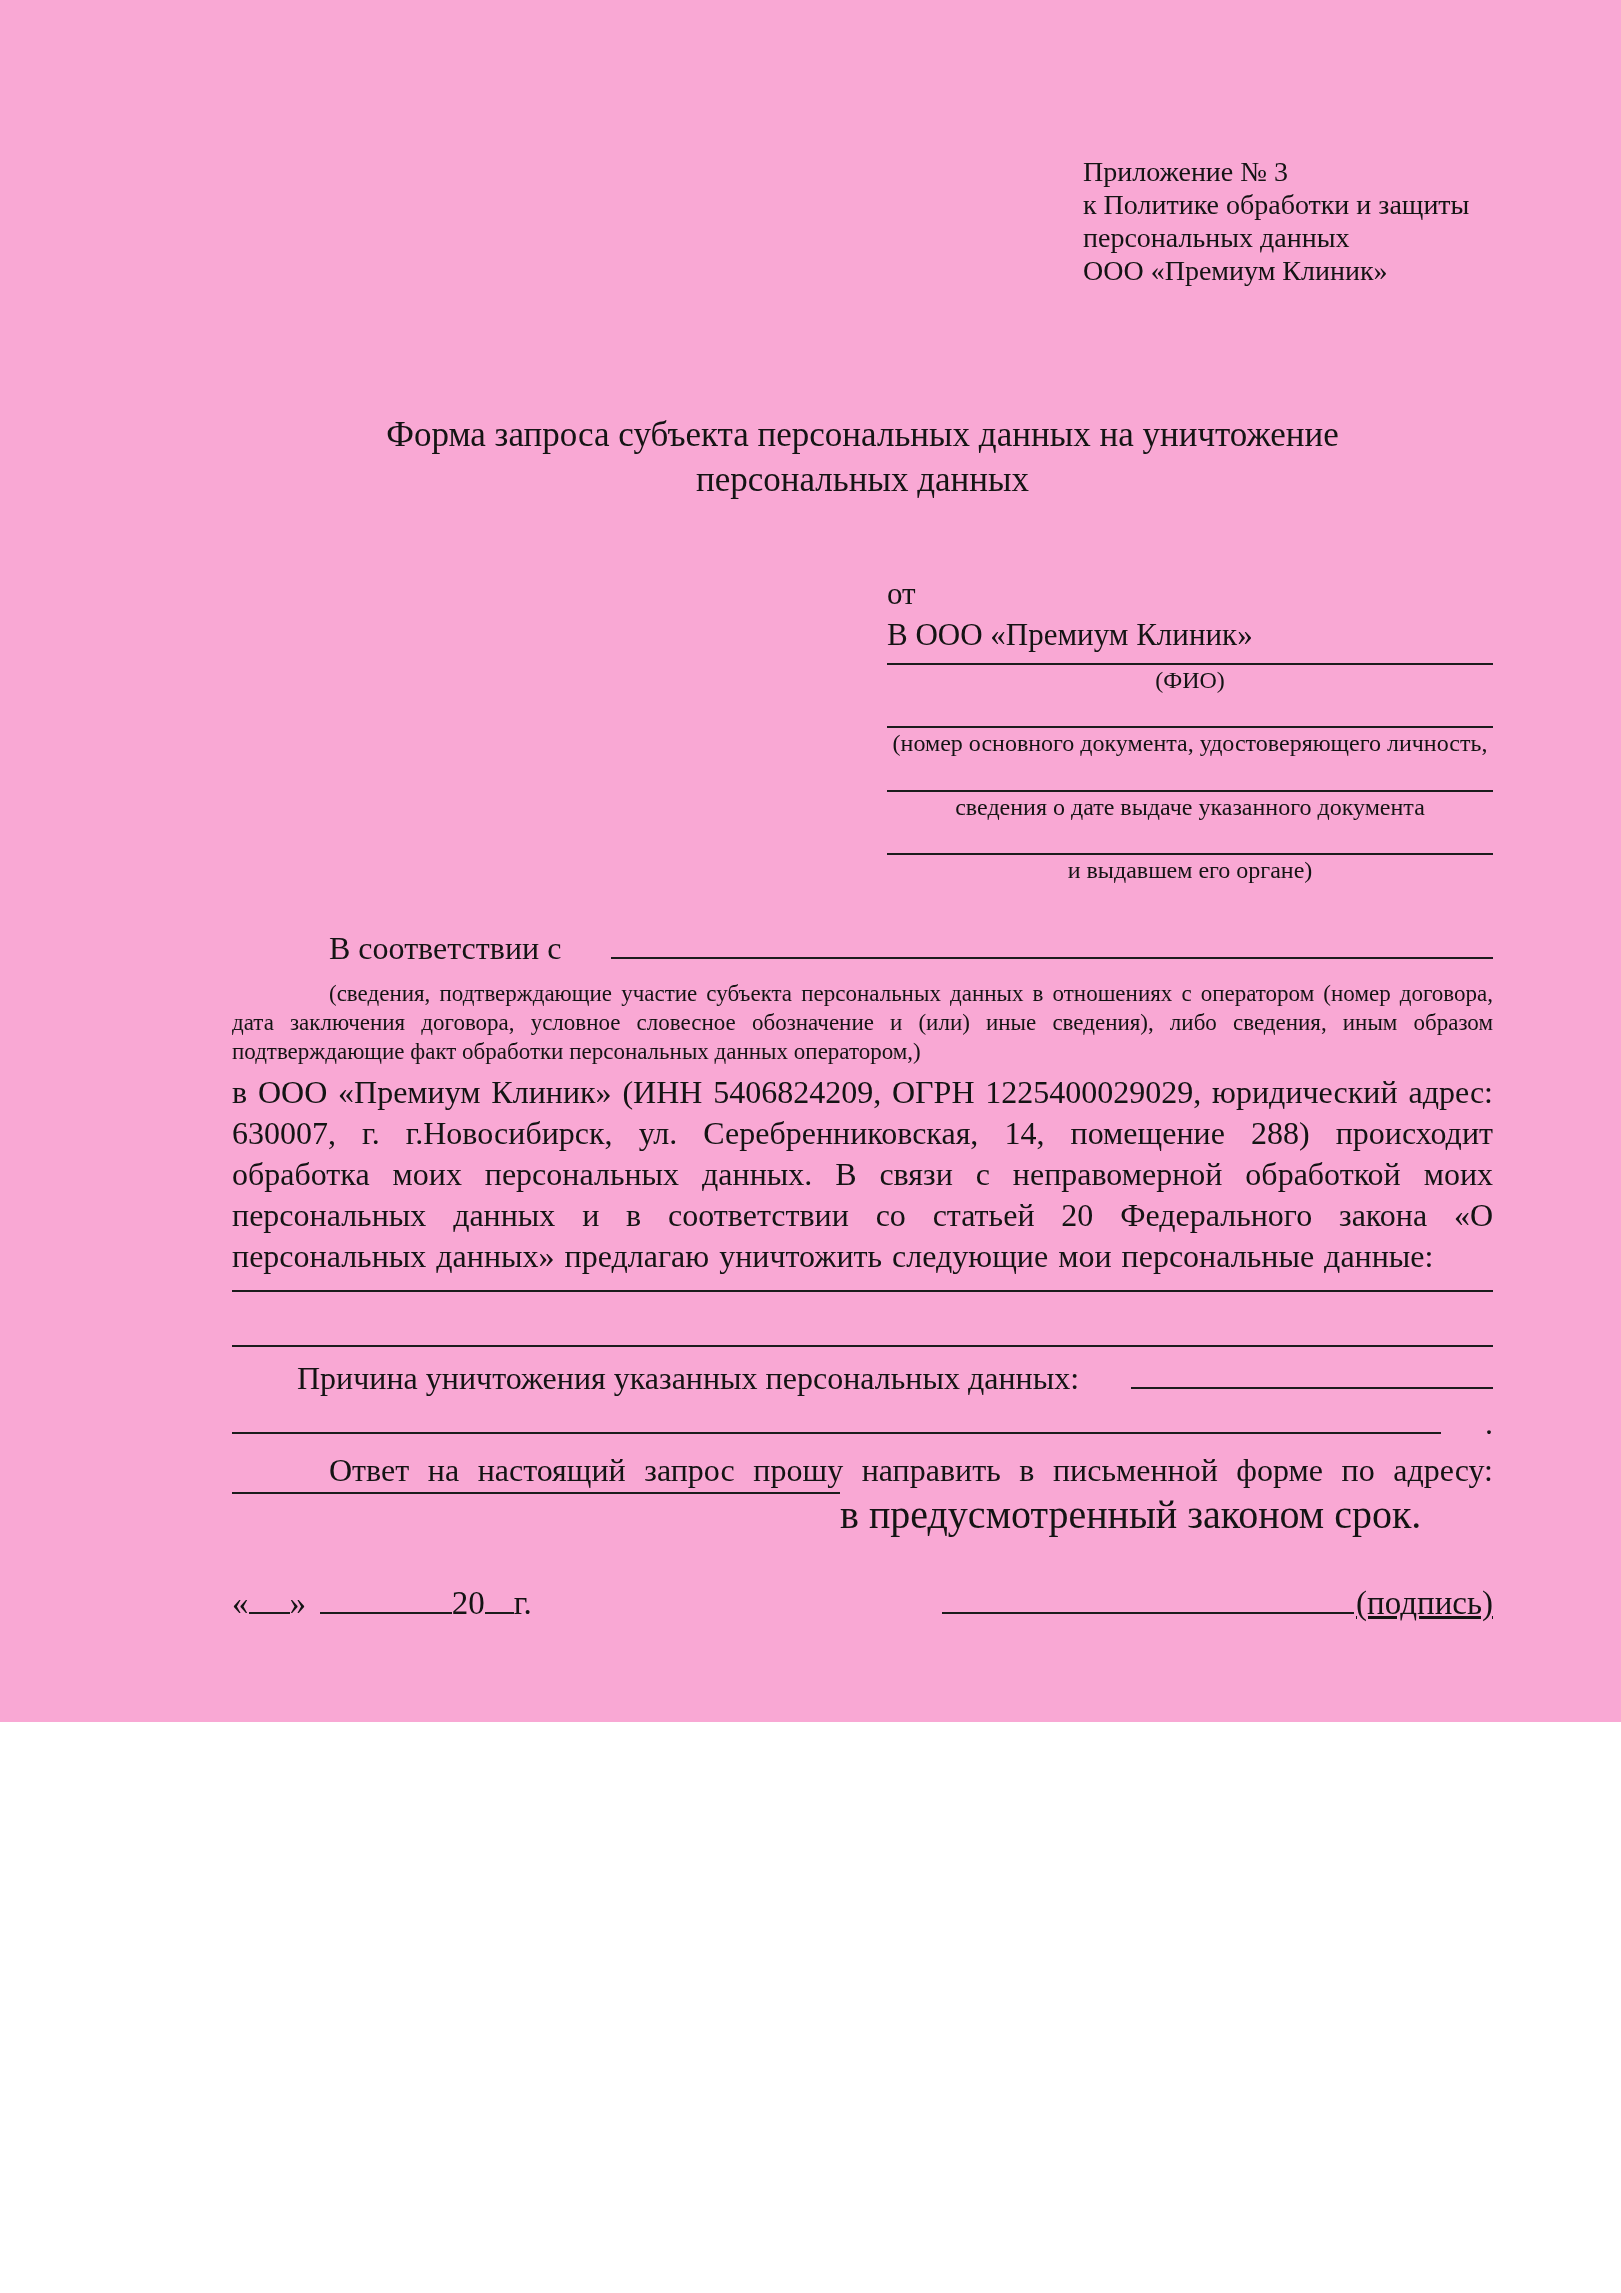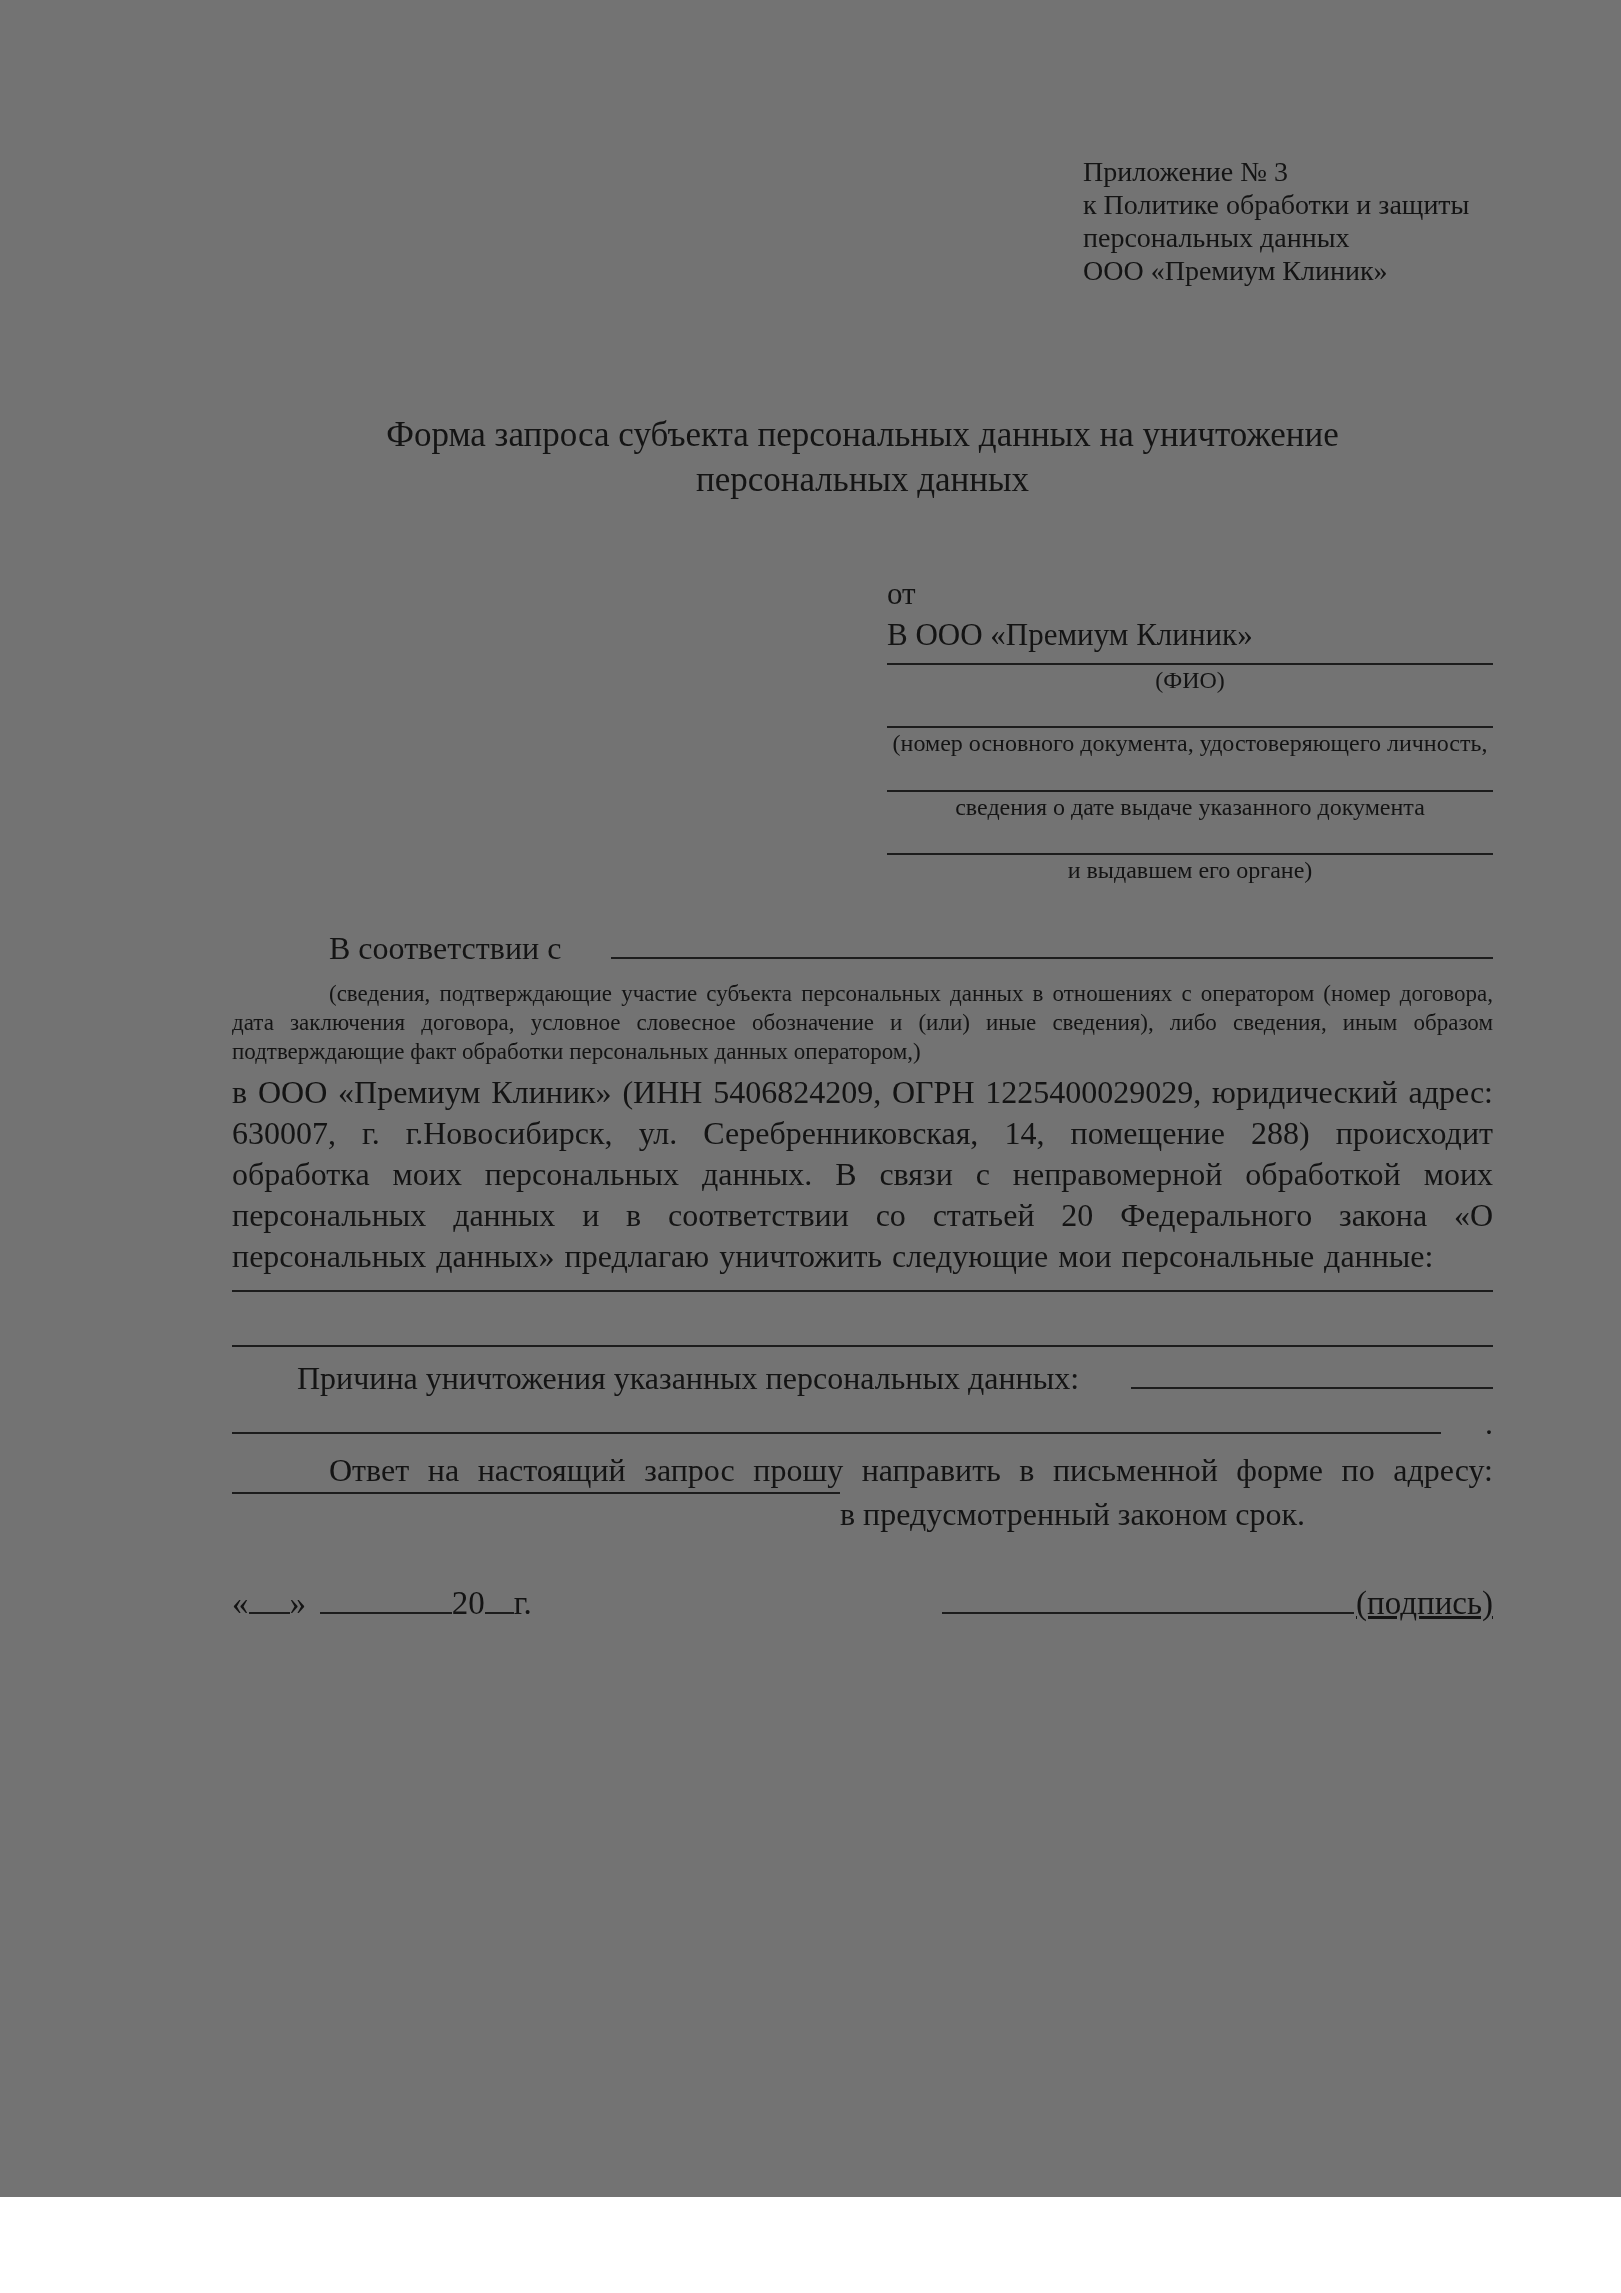--- a/index.html
+++ b/index.html
@@ -1,19 +1,19 @@
 <!DOCTYPE html>
 <html lang="ru"><head>
 <meta charset="utf-8">
 <style>
   html,body{margin:0;padding:0;background:#ffffff;}
   .page{
     position:relative;
-    width:1621px;height:2197px;
-    background:#737373;
+    width:1621px;height:1722px;
+    background:#f9a8d4;
     box-sizing:border-box;
     padding:155px 128px 0 232px;
     font-family:"Liberation Serif","DejaVu Serif",serif;
     color:#141414;
     overflow:hidden;
   }
   
   .hdr{margin-left:851px;font-size:28px;line-height:33px;}
   
   .title{
@@ -50,21 +50,21 @@
   .reason{margin-top:9.8px;font-size:32px;line-height:43px;}
   .reason .lbl{white-space:nowrap;padding-left:65px;padding-right:11.8px;}
   .dot-row{font-size:32px;line-height:47px;}
   .dot-row .dot{padding-left:3.9px;}
   .reply{
     margin:2px 0 0 0;
     font-size:32px;line-height:43px;
     text-indent:97px;
     text-align:justify;text-align-last:justify;
   }
-  .reply-line{font-size:32px;line-height:45px;display:flex;align-items:flex-end;}
+  .reply-line{font-size:40px;line-height:45px;display:flex;align-items:flex-end;}
   .reply-line .ul-wide{width:608px;border-bottom:2.9px solid #1c1c1c;align-self:baseline;}
   .reply-line .tail{white-space:nowrap;}
   
   .bottom{margin-top:45px;display:flex;justify-content:space-between;align-items:baseline;font-size:33px;line-height:43px;}
   .u{display:inline-block;border-bottom:2.9px solid #1c1c1c;}
   .u-day{width:41px;}
   .u-month{width:132px;margin-left:13.7px;}
   .u-year{width:29px;}
   .u-sign{width:412px;margin-right:2px;}
   .sig-cell{white-space:nowrap;text-decoration:underline;}

